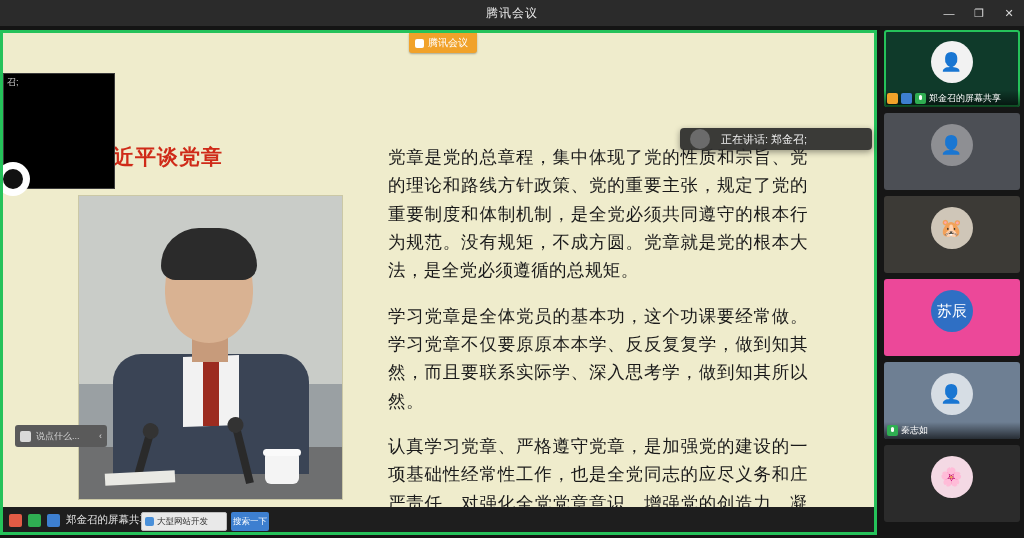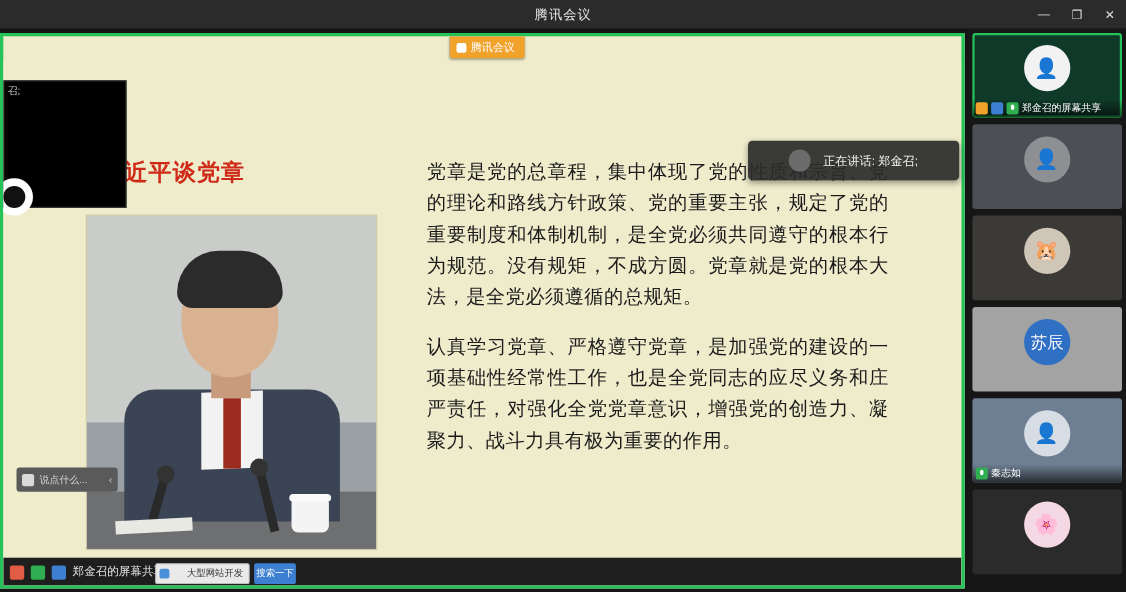--- a/index.html
+++ b/index.html
@@ -115,21 +115,21 @@
   .taskbar {
     position: absolute; left: 0; bottom: 0; width: 871px; height: 26px;
     background: #1e1e1e;
     display: flex; align-items: center; gap: 6px; padding-left: 6px;
   }
   .tb-sq { width: 13px; height: 13px; border-radius: 2px; }
   .tb-label { color: #e6e6e6; font-size: 10.5px; }
   .searchbox {
     position: absolute; left: 138px; bottom: 2px; width: 86px; height: 19px;
     background: #e9e9e9; border: 1px solid #bdbdbd; border-radius: 2px;
-    display: flex; align-items: center; gap: 16px; padding: 0 3px;
+    display: flex; align-items: center; gap: 3px; padding: 0 3px;
     font-size: 8.5px; color: #333;
   }
   .searchbox .s-ic { width: 9px; height: 9px; background:#4a90d9; border-radius:2px; }
   .searchbtn {
     position: absolute; left: 228px; bottom: 2px; width: 38px; height: 19px;
     background: #3d7fd0; color: #fff; font-size: 8.5px;
     display: flex; align-items: center; justify-content: center; border-radius: 2px;
   }
 
   
@@ -171,37 +171,36 @@
     display: flex; align-items: center; justify-content: center;
   }
   .avatar .glyph { font-size: 18px; color: #333; }
   .tile.t1 { background: #0f3a2a; }
   .tile.t1 .avatar { background: #f2f2f2; }
   .tile.t1 .avatar .glyph { color: #111; }
   .tile.t2 { background: #4c4f55; }
   .tile.t2 .avatar { background: #8e8f93; }
   .tile.t3 { background: #3c3a36; }
   .tile.t3 .avatar { background: #cfc6b8; }
-  .tile.t4 { background: #a3a3a3; padding-left: 44px; }
+  .tile.t4 { background: #ec4899; padding-left: 44px; }
   .tile.t4 .avatar { background: #2f6fc4; color: #fff; }
   .tile.t4 .avatar .glyph { color: #fff; font-size: 15px; }
   .tile.t5 { background: #6e7f93; }
   .tile.t5 .avatar { background: #d6dde4; }
   .tile.t6 { background: #2b2b2b; }
   .tile.t6 .avatar { background: #f4d9e4; }
 
   
   .toast {
     position: absolute; right: 152px; top: 128px; z-index: 40;
-    height: 36px; min-width: 192px;
+    height: 22px; min-width: 192px;
     background: rgba(42,42,42,.92); border-radius: 4px;
     display: flex; align-items: center; gap: 11px;
     padding: 0 10px; color: #f0f0f0; font-size: 11px;
     box-shadow: 0 2px 6px rgba(0,0,0,.4);
-    justify-content: center;
   }
   .toast .t-av {
     width: 20px; height: 20px; border-radius: 50%;
     background: #6b6b6b; flex: none;
   }
 </style>
 </head>
 <body>
 
 <div class="titlebar">
@@ -240,20 +239,21 @@
           </span>
         <span class="mic2">
             <i></i>
           </span>
         <span class="cup"></span>
         <span class="paper"></span>
       </div>
 
       <div class="ppt-body">
         <p>党章是党的总章程，集中体现了党的性质和宗旨、党的理论和路线方针政策、党的重要主张，规定了党的重要制度和体制机制，是全党必须共同遵守的根本行为规范。没有规矩，不成方圆。党章就是党的根本大法，是全党必须遵循的总规矩。</p>
+        <p>学习党章是全体党员的基本功，这个功课要经常做。学习党章不仅要原原本本学、反反复复学，做到知其然，而且要联系实际学、深入思考学，做到知其所以然。</p>
         <p>认真学习党章、严格遵守党章，是加强党的建设的一项基础性经常性工作，也是全党同志的应尽义务和庄严责任，对强化全党党章意识，增强党的创造力、凝聚力、战斗力具有极为重要的作用。</p>
       </div>
 
       <div class="win-overlay">
         <div class="ov-title">召;</div>
         <div class="avatar-circle">
           <span class="face"></span>
         </div>
       </div>
 

